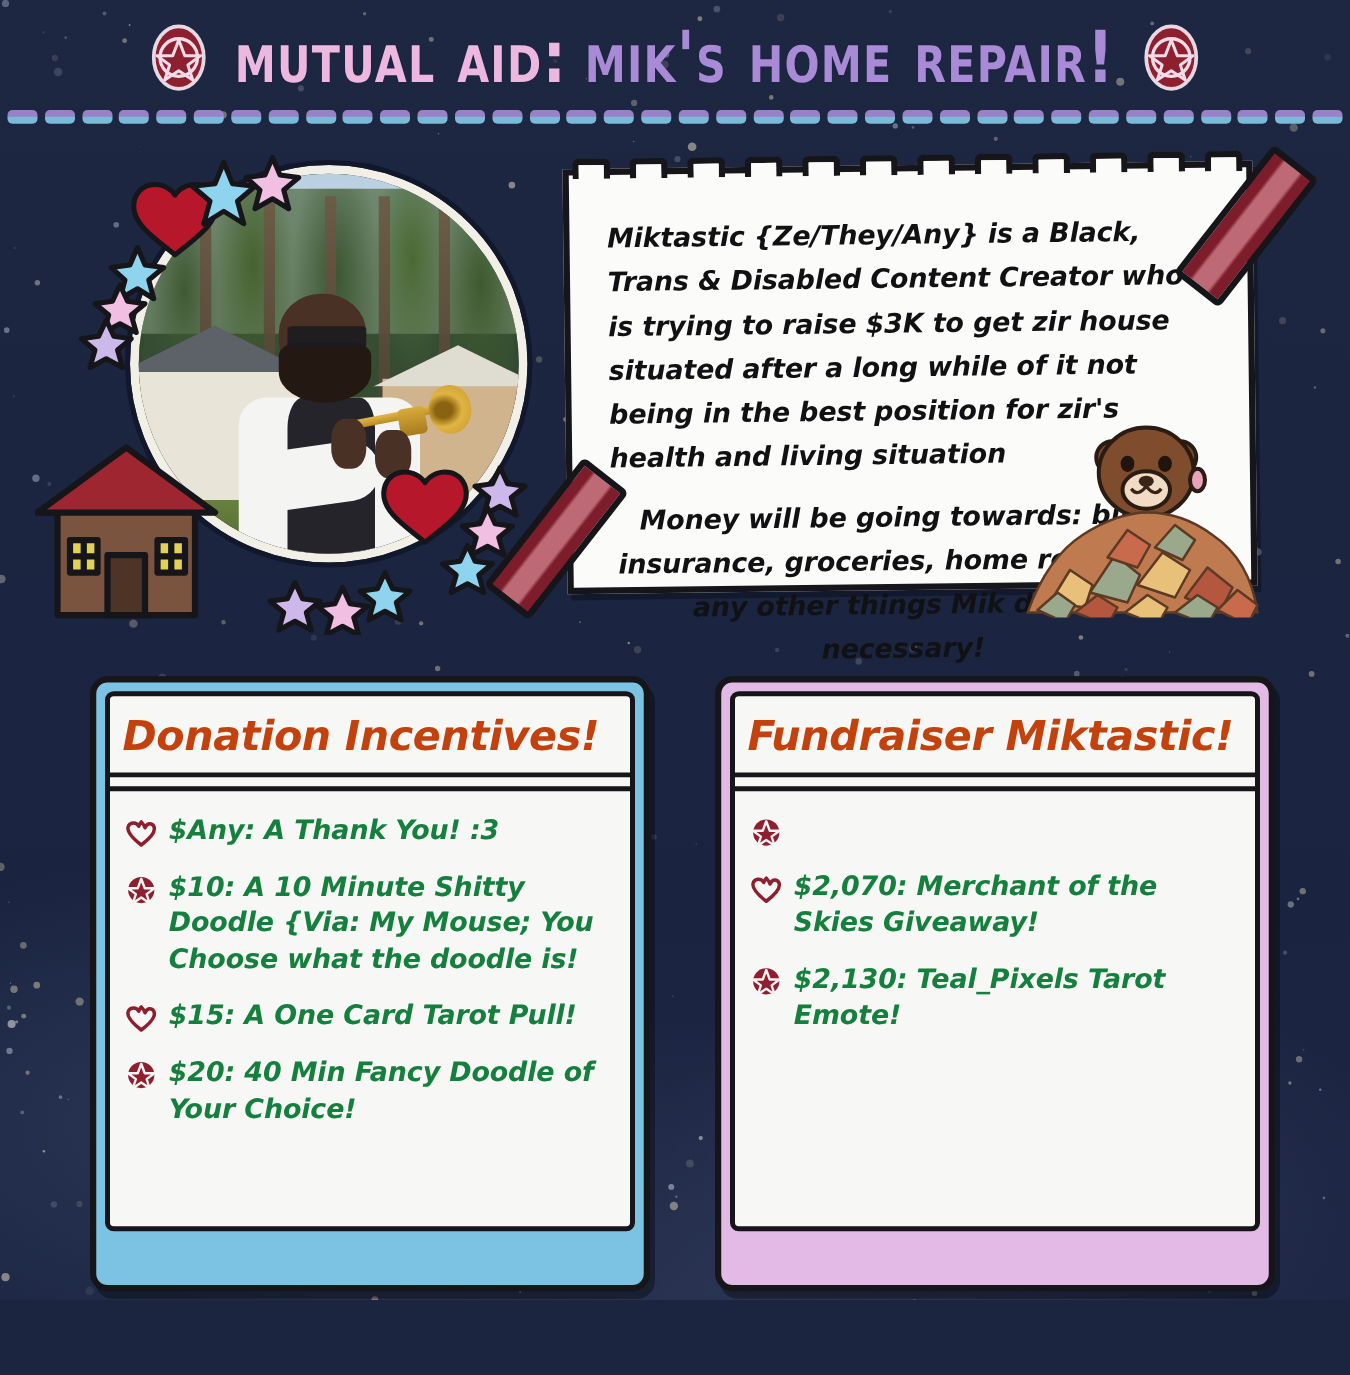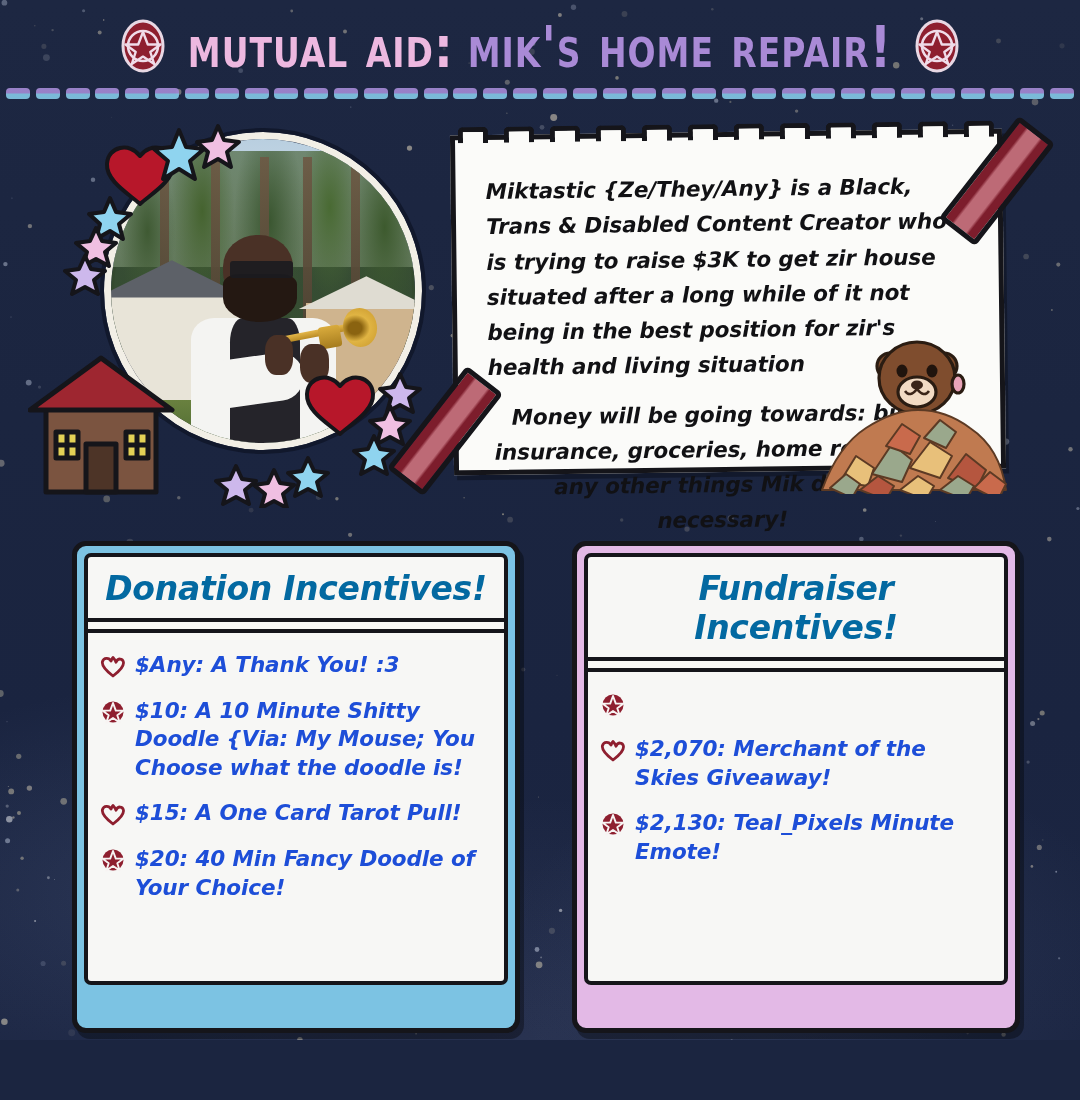--- a/index.html
+++ b/index.html
@@ -230,41 +230,41 @@
   .win-body {
     height: calc(100% - 36px);
     background: #f7f7f5;
     border: 4px solid #15151a;
     border-radius: 7px;
     display: flex; flex-direction: column;
     overflow: hidden;
   }
   .win-heading {
     padding: 12px 10px 10px;
-    text-align: center;
+    text-align: left;
     font-family: "DejaVu Sans", sans-serif;
     font-style: italic; font-weight: 700;
-    font-size: 33px; color: #0369a1;
+    font-size: 33px; color: #c2410c;
     letter-spacing: -0.3px;
   }
   .rule-a { height: 4px; background: #15151a; }
   .rule-gap { height: 7px; background: #f7f7f5; }
   .rule-b { height: 4px; background: #15151a; }
 
   .win-list { flex: 1; padding: 18px 14px 8px 12px; }
   .li {
     display: flex; align-items: flex-start; gap: 9px;
     margin-bottom: 17px;
   }
   .li-icon { flex: 0 0 auto; width: 26px; height: 26px; margin-top: 2px; }
   .li-text {
     font-family: "DejaVu Sans", sans-serif;
     font-style: italic; font-weight: 600;
     font-size: 21.5px; line-height: 1.33;
-    color: #1d4ed8; letter-spacing: -0.1px;
+    color: #15803d; letter-spacing: -0.1px;
   }
 </style>
 </head>
 <body>
 
 <div id="stage">
 
   <svg id="starfield" width="1080" height="1100">
       <circle cx="263.2" cy="47.0" r="1.31" fill="#d9cfae" opacity="0.11"></circle>
       <circle cx="459.9" cy="788.7" r="1.14" fill="#f3e6c8" opacity="0.52"></circle>
@@ -849,21 +849,21 @@
               <polygon points="13,4 15.8,11.6 23.6,11.6 17.3,16.3 19.7,23.6 13,19.0 6.3,23.6 8.7,16.3 2.4,11.6 10.2,11.6" fill="none" stroke="#f7f3f2" stroke-width="1.9" stroke-linejoin="round"></polygon>
             </svg>
             <div class="li-text">$20: 40 Min Fancy Doodle of Your Choice!</div>
           </div>
         </div>
     </div>
   </div>
 
   <div class="win win-right">
     <div class="win-body">
-      <div class="win-heading">Fundraiser Incentives!</div>
+      <div class="win-heading">Fundraiser Miktastic!</div>
       <div class="rule-a"></div>
       <div class="rule-gap"></div>
       <div class="rule-b"></div>
       <div class="win-list" id="list-1">
           <div class="li">
             <svg viewBox="0 0 26 26" class="li-icon">
               <circle cx="13" cy="13" r="10.5" fill="#8e1f2f"></circle>
               <polygon points="13,4 15.8,11.6 23.6,11.6 17.3,16.3 19.7,23.6 13,19.0 6.3,23.6 8.7,16.3 2.4,11.6 10.2,11.6" fill="none" stroke="#f7f3f2" stroke-width="1.9" stroke-linejoin="round"></polygon>
             </svg>
           </div>
@@ -871,19 +871,19 @@
             <svg viewBox="0 0 26 26" class="li-icon">
               <path d="M13 23 C4 16 1.5 12 2.5 8.5 C3.6 4.6 9 4.2 11 8 C12 6 12.2 5 13 4.5 C14.6 6.2 15.4 7.6 16 9.2 C18 4.6 22.6 5.4 23.4 9 C24.2 12.6 21 17 13 23 Z" fill="none" stroke="#8e1f2f" stroke-width="2.8" stroke-linejoin="round" stroke-linecap="round"></path>
             </svg>
             <div class="li-text">$2,070: Merchant of the Skies Giveaway!</div>
           </div>
           <div class="li">
             <svg viewBox="0 0 26 26" class="li-icon">
               <circle cx="13" cy="13" r="10.5" fill="#8e1f2f"></circle>
               <polygon points="13,4 15.8,11.6 23.6,11.6 17.3,16.3 19.7,23.6 13,19.0 6.3,23.6 8.7,16.3 2.4,11.6 10.2,11.6" fill="none" stroke="#f7f3f2" stroke-width="1.9" stroke-linejoin="round"></polygon>
             </svg>
-            <div class="li-text">$2,130: Teal_Pixels Minute Emote!</div>
+            <div class="li-text">$2,130: Teal_Pixels Tarot Emote!</div>
           </div>
         </div>
     </div>
   </div>
 
 </div>
 
 </body></html>

